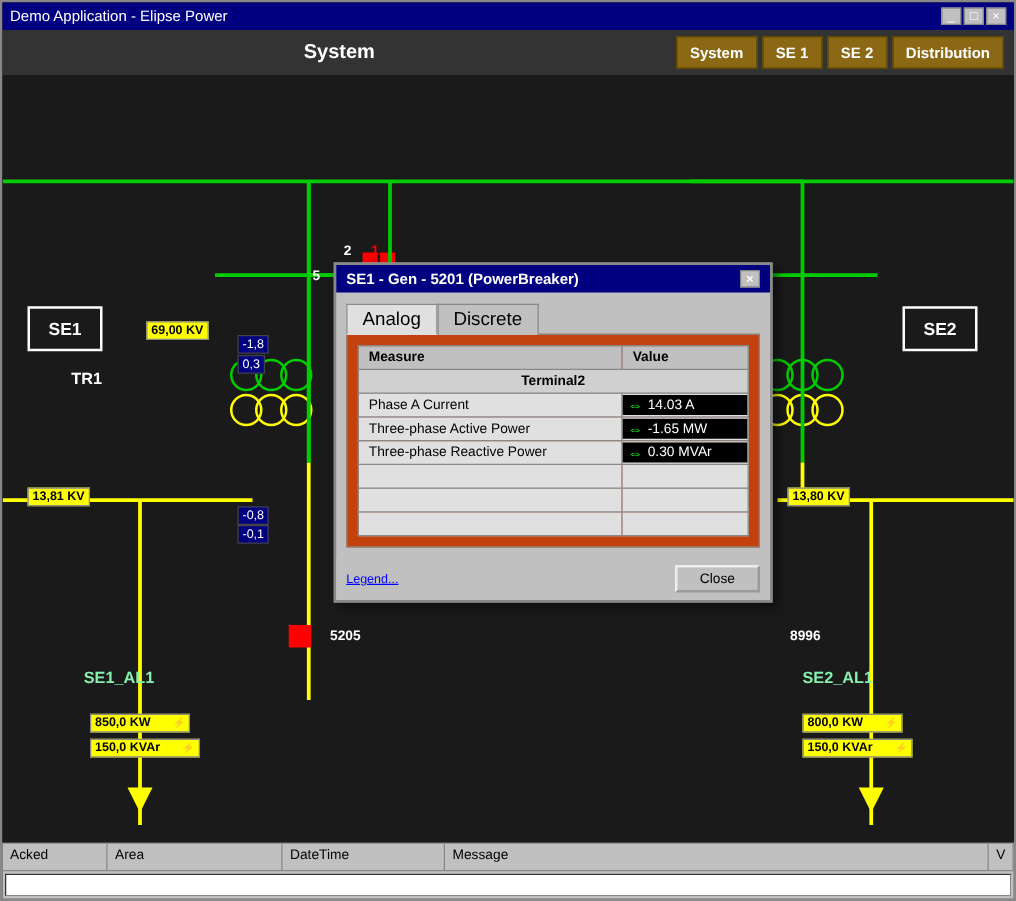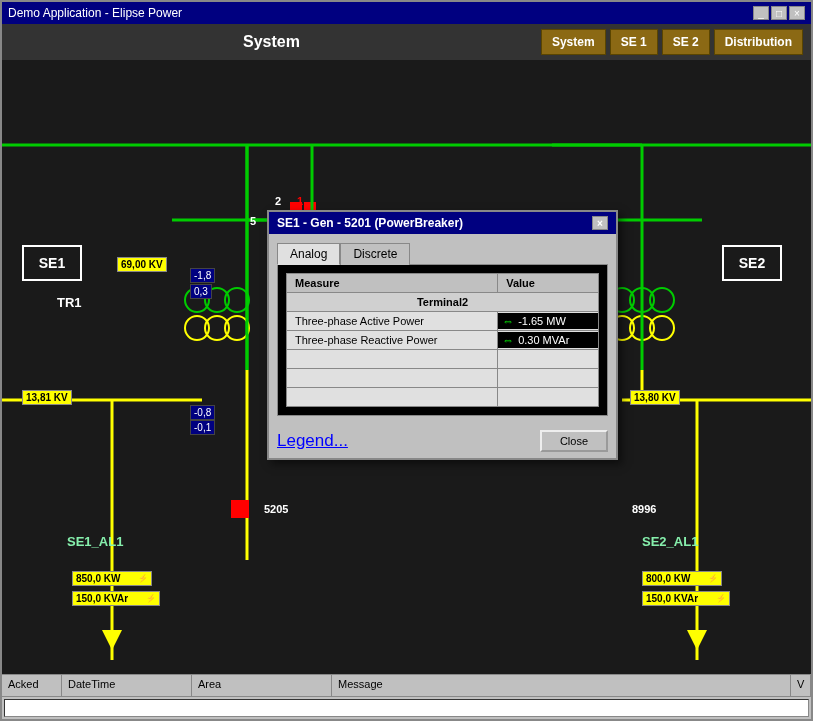--- a/index.html
+++ b/index.html
@@ -241,34 +241,34 @@
     
     .tab-bar {
       display: flex;
       margin-bottom: 0;
     }
     .tab {
       background: #c0c0c0;
       border: 1px solid #888;
       border-bottom: none;
       padding: 3px 12px;
-      font-size: 12px;
+      font-size: 15px;
       cursor: pointer;
       position: relative;
       bottom: -1px;
     }
     .tab.active {
       background: #e0e0e0;
       border-bottom: 1px solid #e0e0e0;
       z-index: 1;
     }
 
     
     .tab-content {
-      background: #000000;
+      background: #c2410c;
       border: 1px solid #888;
       padding: 8px;
     }
 
     .data-table {
       width: 100%;
       border-collapse: collapse;
       font-size: 11px;
     }
     .data-table th {
@@ -307,21 +307,21 @@
       display: flex;
       justify-content: space-between;
       align-items: center;
       padding: 6px 8px;
       background: #c0c0c0;
     }
     .legend-link {
       color: blue;
       text-decoration: underline;
       cursor: pointer;
-      font-size: 17px;
+      font-size: 10px;
       text-align: center;
     }
     .close-btn {
       background: #c0c0c0;
       border: 2px outset #eee;
       padding: 3px 18px;
       font-size: 11px;
       cursor: pointer;
     }
 
@@ -484,20 +484,29 @@
                 <tr>
                   <th>Measure</th>
                   <th>Value</th>
                 </tr>
               </thead>
               <tbody>
                 <tr class="section-header">
                   <td colspan="2">Terminal2</td>
                 </tr>
                 <tr>
+                  <td>Phase A Current</td>
+                  <td style="padding:0 !important;">
+                    <div class="val-cell">
+                      <span class="green-arrow">⇔</span>
+                      <span>14.03 A</span>
+                    </div>
+                  </td>
+                </tr>
+                <tr>
                   <td>Three-phase Active Power</td>
                   <td style="padding:0 !important;">
                     <div class="val-cell">
                       <span class="green-arrow">⇔</span>
                       <span>-1.65 MW</span>
                     </div>
                   </td>
                 </tr>
                 <tr>
                   <td>Three-phase Reactive Power</td>
@@ -530,22 +539,22 @@
           <a class="legend-link">Legend...</a>
           <button class="close-btn">Close</button>
         </div>
       </div>
     </div>
 
   </div>
 
   <div id="status-bar">
     <div id="status-row">
-      <div class="status-col" style="width:60px;">Acked</div>
+      <div class="status-col" style="width:84px;">Acked</div>
+      <div class="status-col" style="width:140px;">Area</div>
       <div class="status-col" style="width:130px;">DateTime</div>
-      <div class="status-col" style="width:140px;">Area</div>
       <div class="status-col" style="flex:1;">Message</div>
       <div class="status-col" style="width:20px;">V</div>
     </div>
     <div id="status-scroll"></div>
   </div>
 
 </div>
 
 </body></html>

